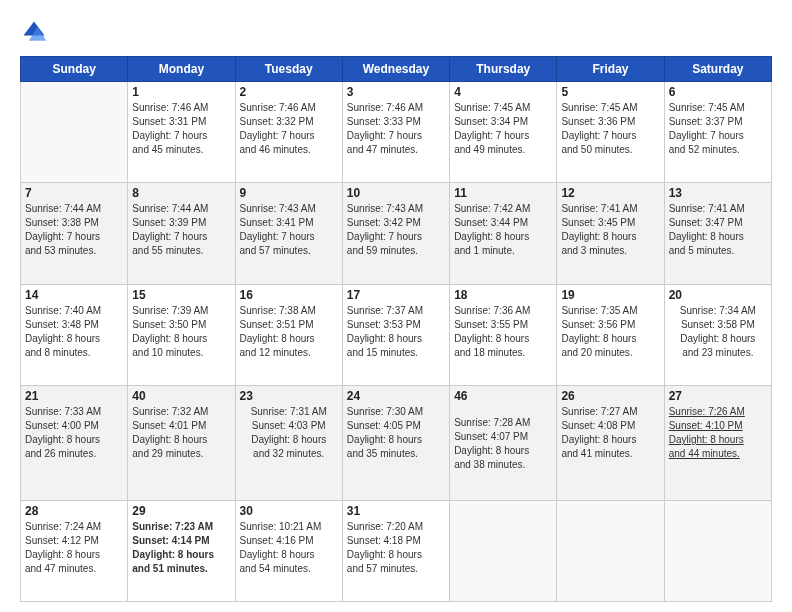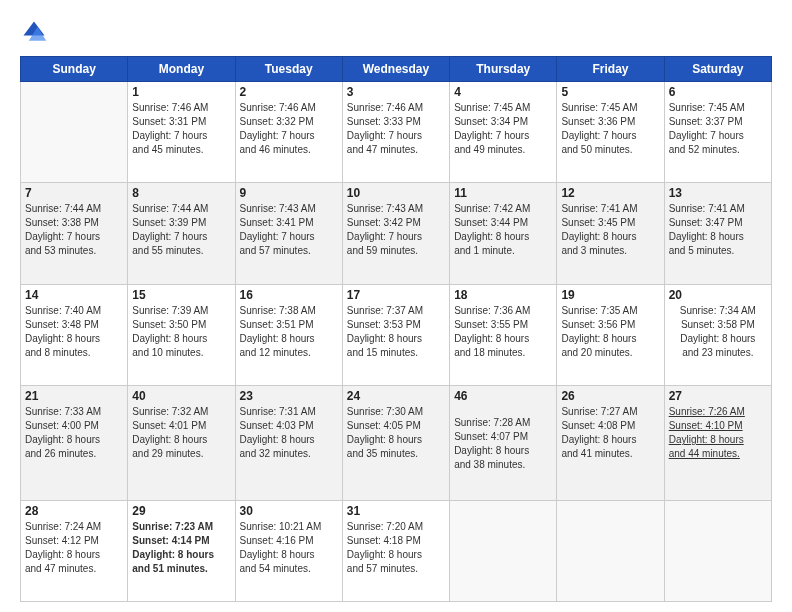--- a/index.html
+++ b/index.html
@@ -287,21 +287,21 @@
           </td>
           <td>
             <span class="day-num">40</span>
             <div class="day-info" style="white-space: pre-line;">Sunrise: 7:32 AM
 Sunset: 4:01 PM
 Daylight: 8 hours
 and 29 minutes.</div>
           </td>
           <td>
             <span class="day-num">23</span>
-            <div class="day-info" style="white-space: pre-line;">Sunrise: 7:31 AM
+            <div class="day-info" style="white-space: pre-line; text-align: center;">Sunrise: 7:31 AM
 Sunset: 4:03 PM
 Daylight: 8 hours
 and 32 minutes.</div>
           </td>
           <td>
             <span class="day-num">24</span>
             <div class="day-info" style="white-space: pre-line;">Sunrise: 7:30 AM
 Sunset: 4:05 PM
 Daylight: 8 hours
 and 35 minutes.</div>

